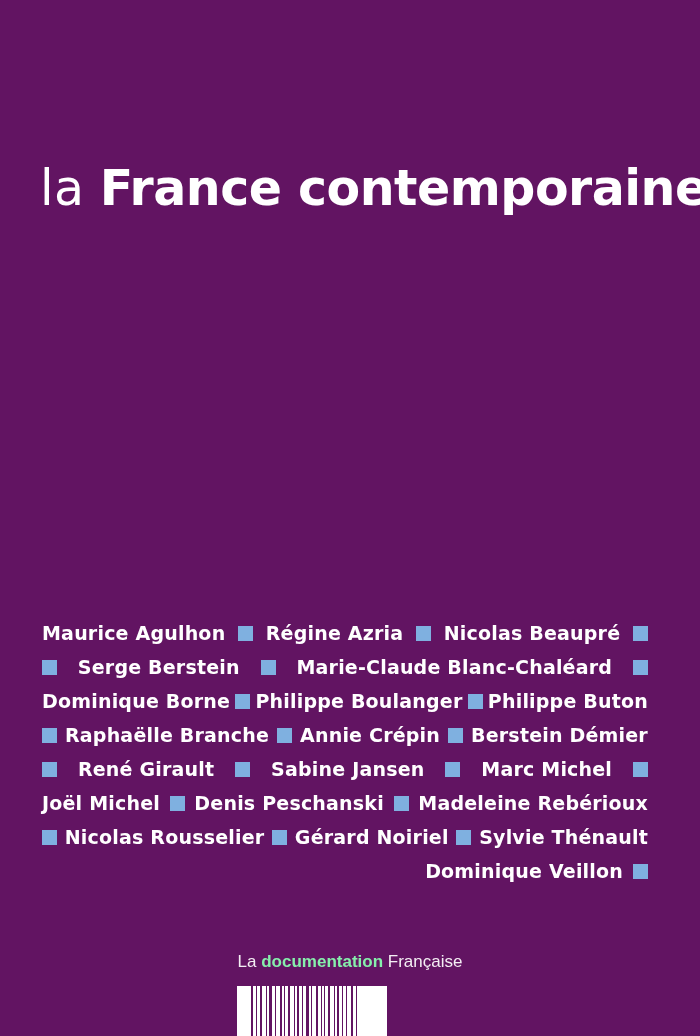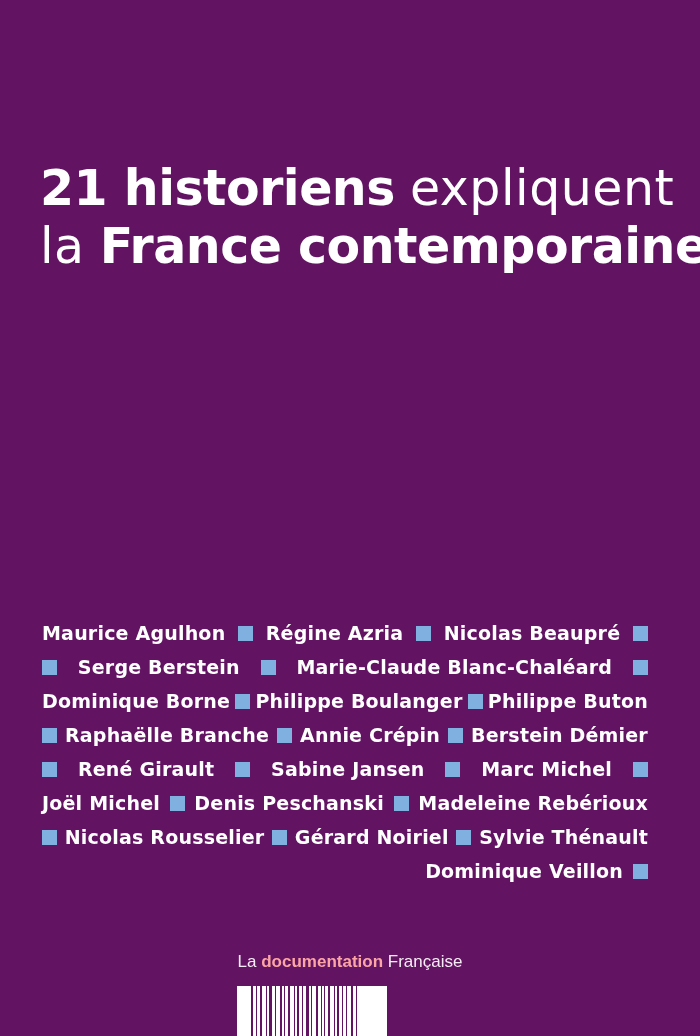--- a/index.html
+++ b/index.html
@@ -27,35 +27,31 @@
   }
   .row.left { justify-content: flex-end; gap: 10px; }
   .sq {
     display: inline-block; width: 15px; height: 15px; background: #7fb0e0;
     flex: none;
   }
   .publisher {
     position: absolute; left: 0; width: 700px; top: 952px; text-align: center;
     font-size: 17px; font-family: "Liberation Sans", sans-serif; color: #f4eef4;
   }
-  .publisher .b { font-weight: bold; color: #fca5a5; }
+  .publisher .b { font-weight: bold; color: #86efac; }
   .barcode {
     position: absolute; left: 237px; top: 986px; width: 150px; height: 50px;
     background: #ffffff; display: flex; padding: 0 4px; box-sizing: border-box;
   }
   .barcode span { display: block; height: 100%; background: #621462; }
 </style>
 </head>
 <body>
 
 <div class="title">
-  <div class="title-line">
-    <span class="b">21 historiens</span>
-    <span class="l">expliquent</span>
-  </div>
   <div class="title-line">
     <span class="l">la</span>
     <span class="b">France contemporaine</span>
   </div>
 </div>
 
 <div class="authors">
   <div class="row">
     <span>Maurice Agulhon</span>
     <span class="sq"></span>

